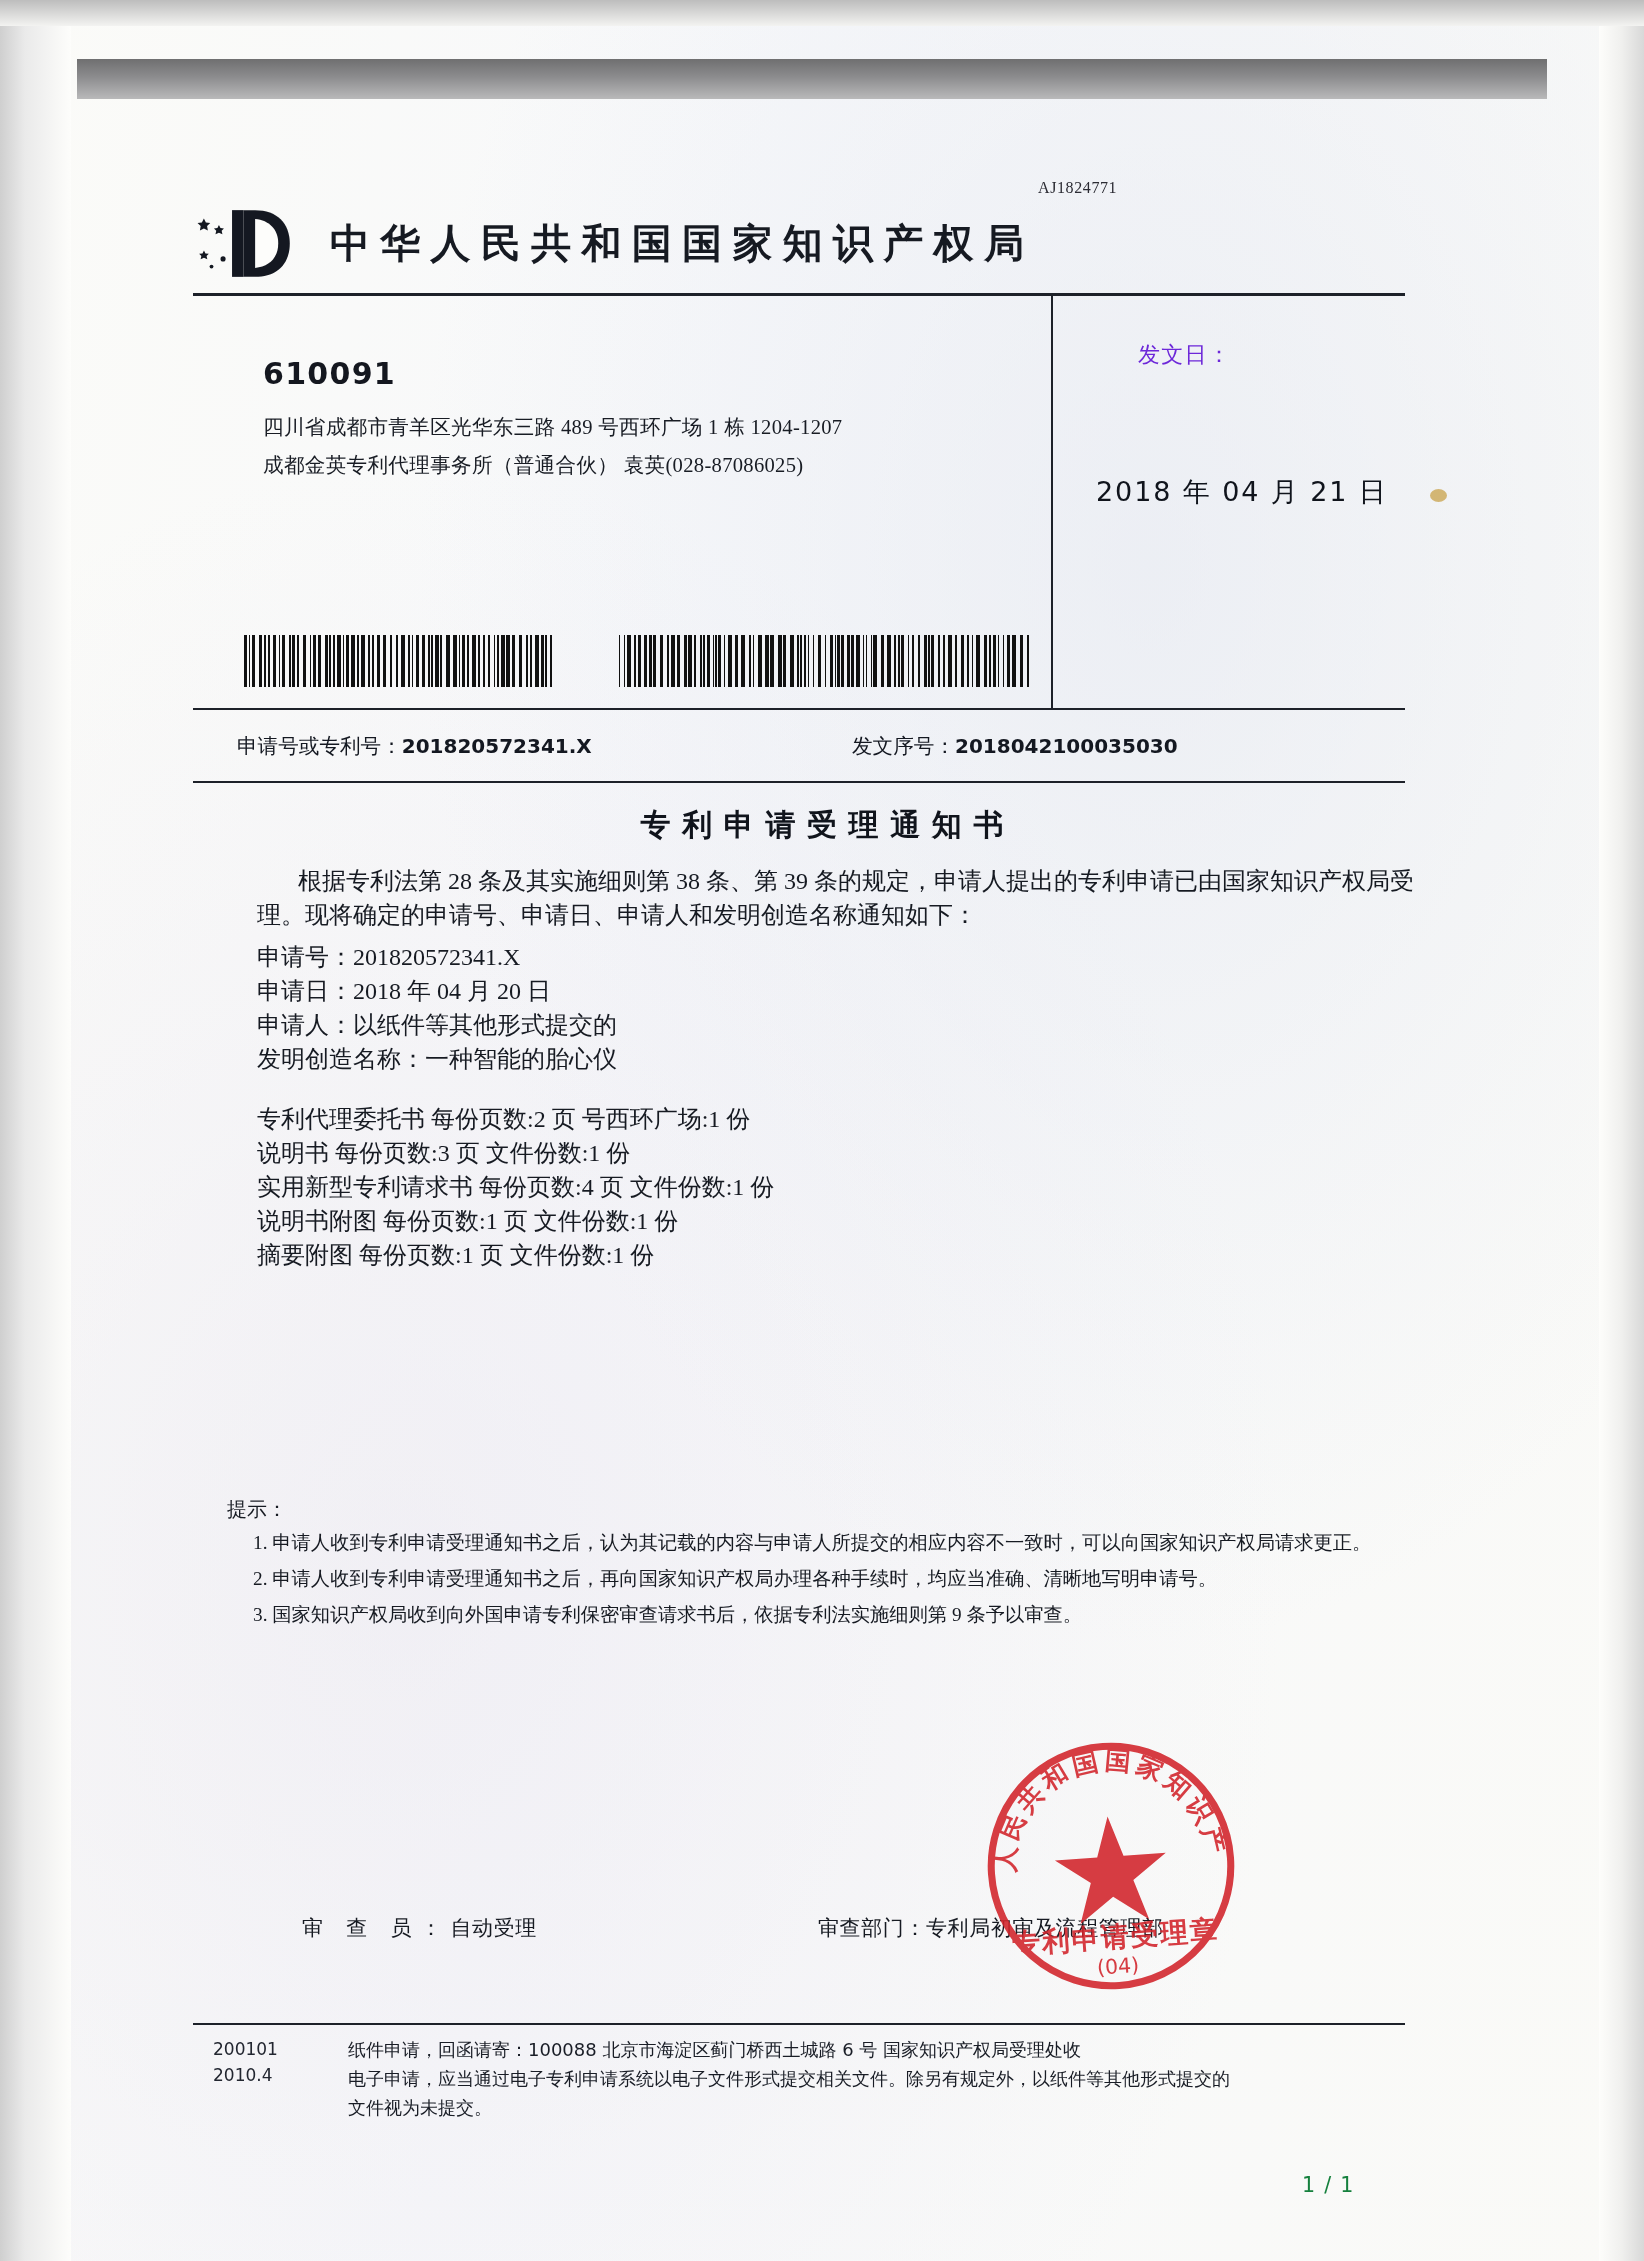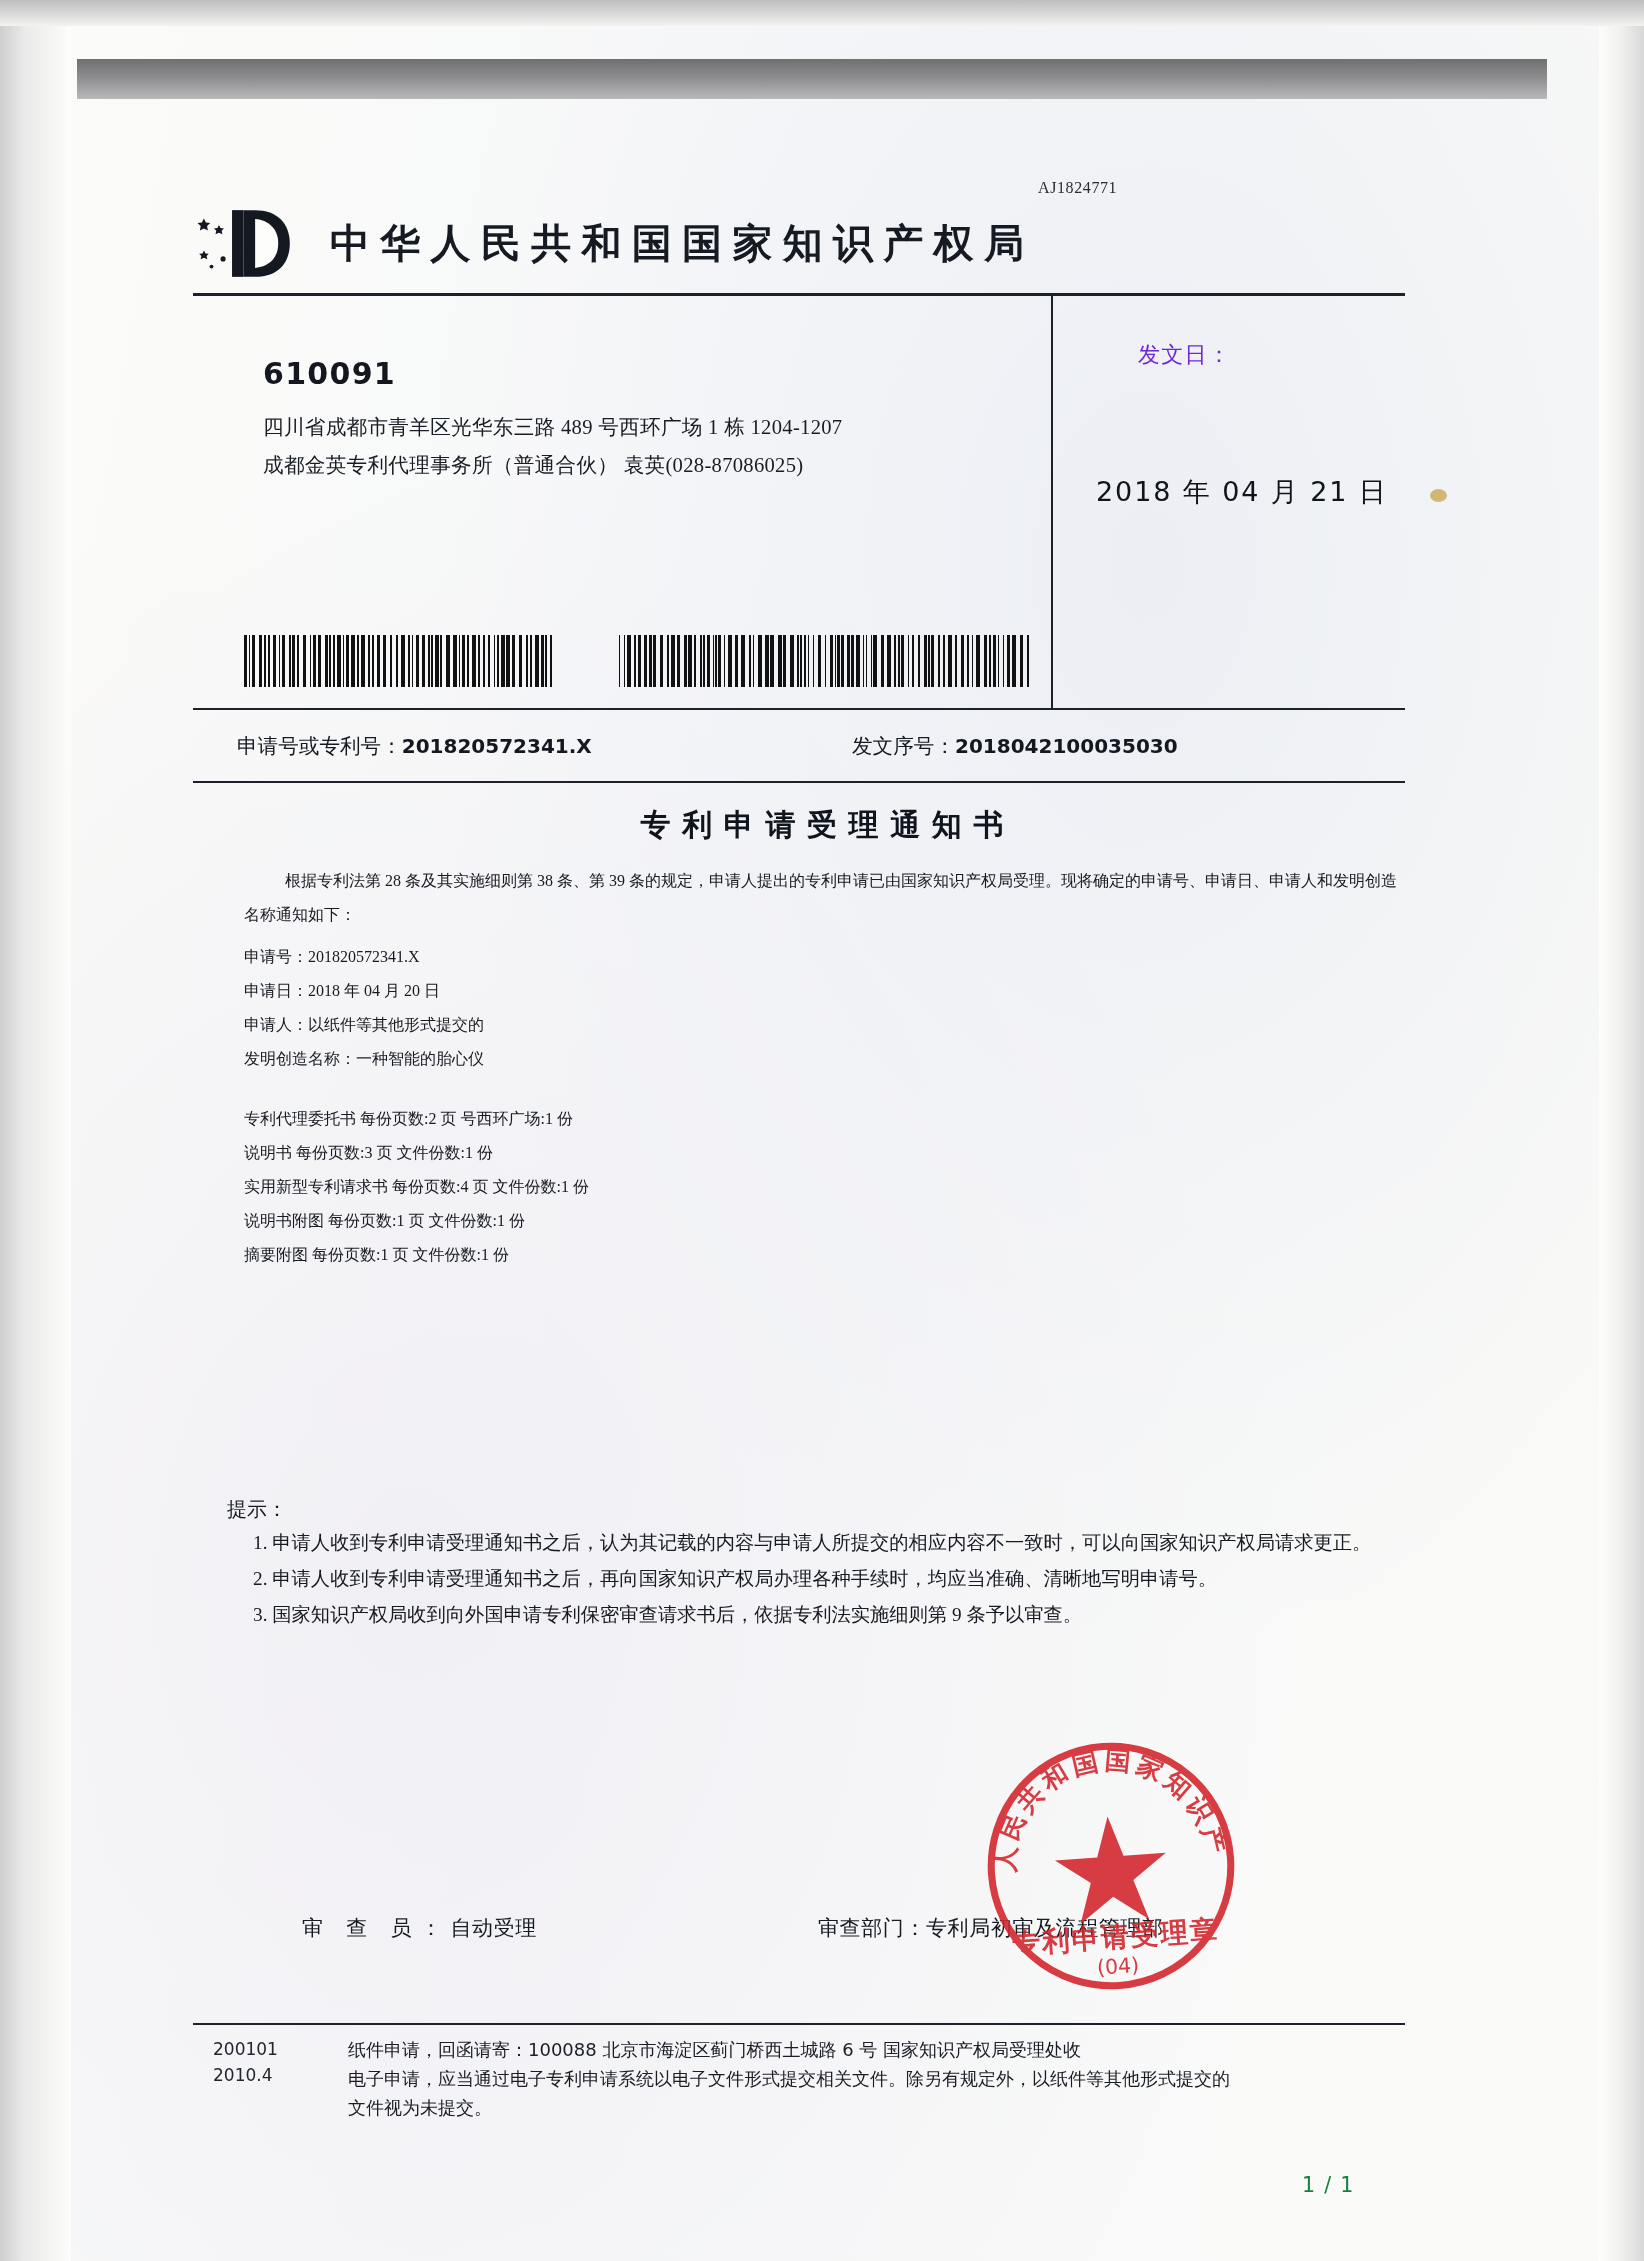--- a/index.html
+++ b/index.html
@@ -197,24 +197,24 @@
     font-weight: bold;
     font-size: 30px;
     letter-spacing: 11.6px;
     color: #10141c;
     text-indent: 11.6px;
   }
 
   
   .body {
     position: absolute;
-    left: 244px;
+    left: 257px;
     top: 864px;
     width: 1161px;
-    font-size: 16px;
+    font-size: 24px;
     line-height: 34px;
     color: #161a22;
   }
   .body p { margin: 0; }
   .para-indent { text-indent: 41px; }
   .gap-s { height: 7.7px; }
   .gap-m { height: 26px; }
 
   .tips-title {
     position: absolute;

